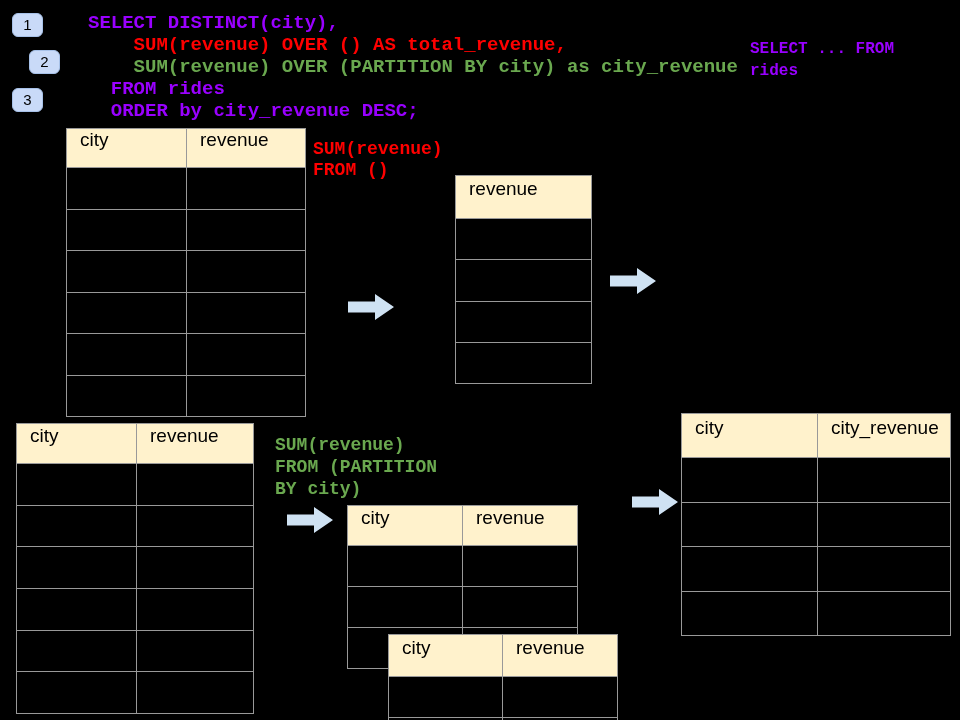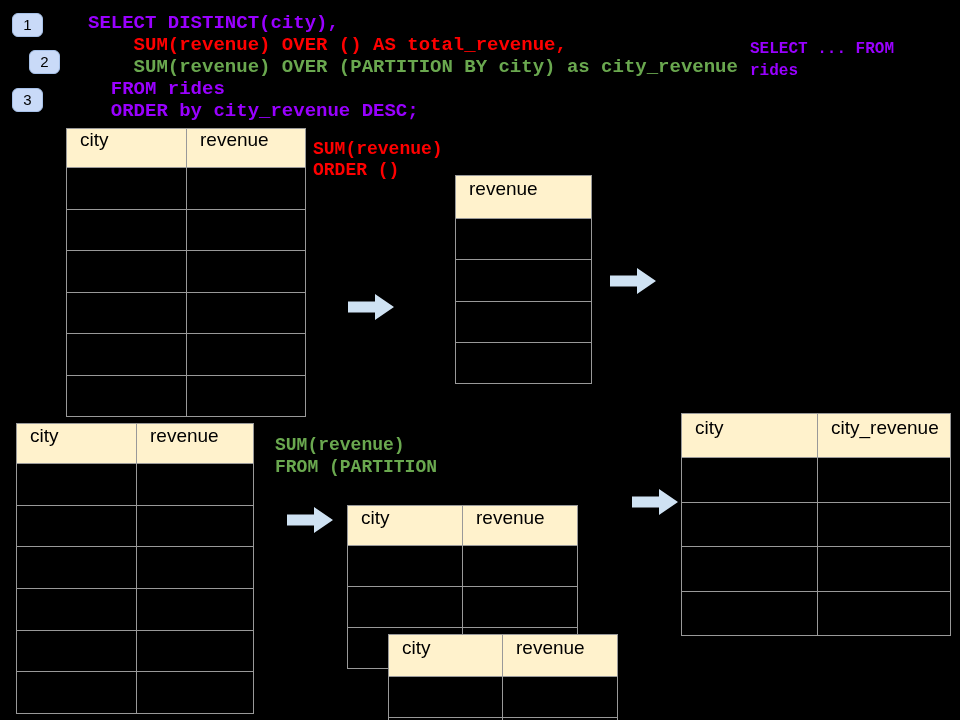--- a/index.html
+++ b/index.html
@@ -48,23 +48,23 @@
 <div class="stage">
 
   <div class="badge" style="left:12px;top:13px;">1</div>
   <div class="badge" style="left:29px;top:50px;">2</div>
   <div class="badge" style="left:12px;top:88px;">3</div>
 
   <pre class="mono code"><div class="c-purple">SELECT DISTINCT(city),</div><div class="c-red">    SUM(revenue) OVER () AS total_revenue,</div><div class="c-green">    SUM(revenue) OVER (PARTITION BY city) as city_revenue</div><div class="c-purple">  FROM rides</div><div class="c-purple">  ORDER by city_revenue DESC;</div></pre>
 
   <pre class="mono note"><div>SELECT ... FROM</div><div>rides</div></pre>
 
-  <pre class="mono lbl-red"><div>SUM(revenue)</div><div>ORDER ()</div></pre>
-
-  <pre class="mono lbl-green"><div>SUM(revenue)</div><div>FROM (PARTITION</div></pre>
+  <pre class="mono lbl-red"><div>SUM(revenue)</div><div>FROM ()</div></pre>
+
+  <pre class="mono lbl-green"><div>SUM(revenue)</div><div>FROM (PARTITION</div><div>BY city)</div></pre>
 
   <table class="tbl tblA">
     <colgroup>
         <col style="width:120px">
         <col style="width:119px">
       </colgroup>
     <thead>
         <tr>
       <th>city</th>
       <th>revenue</th>

